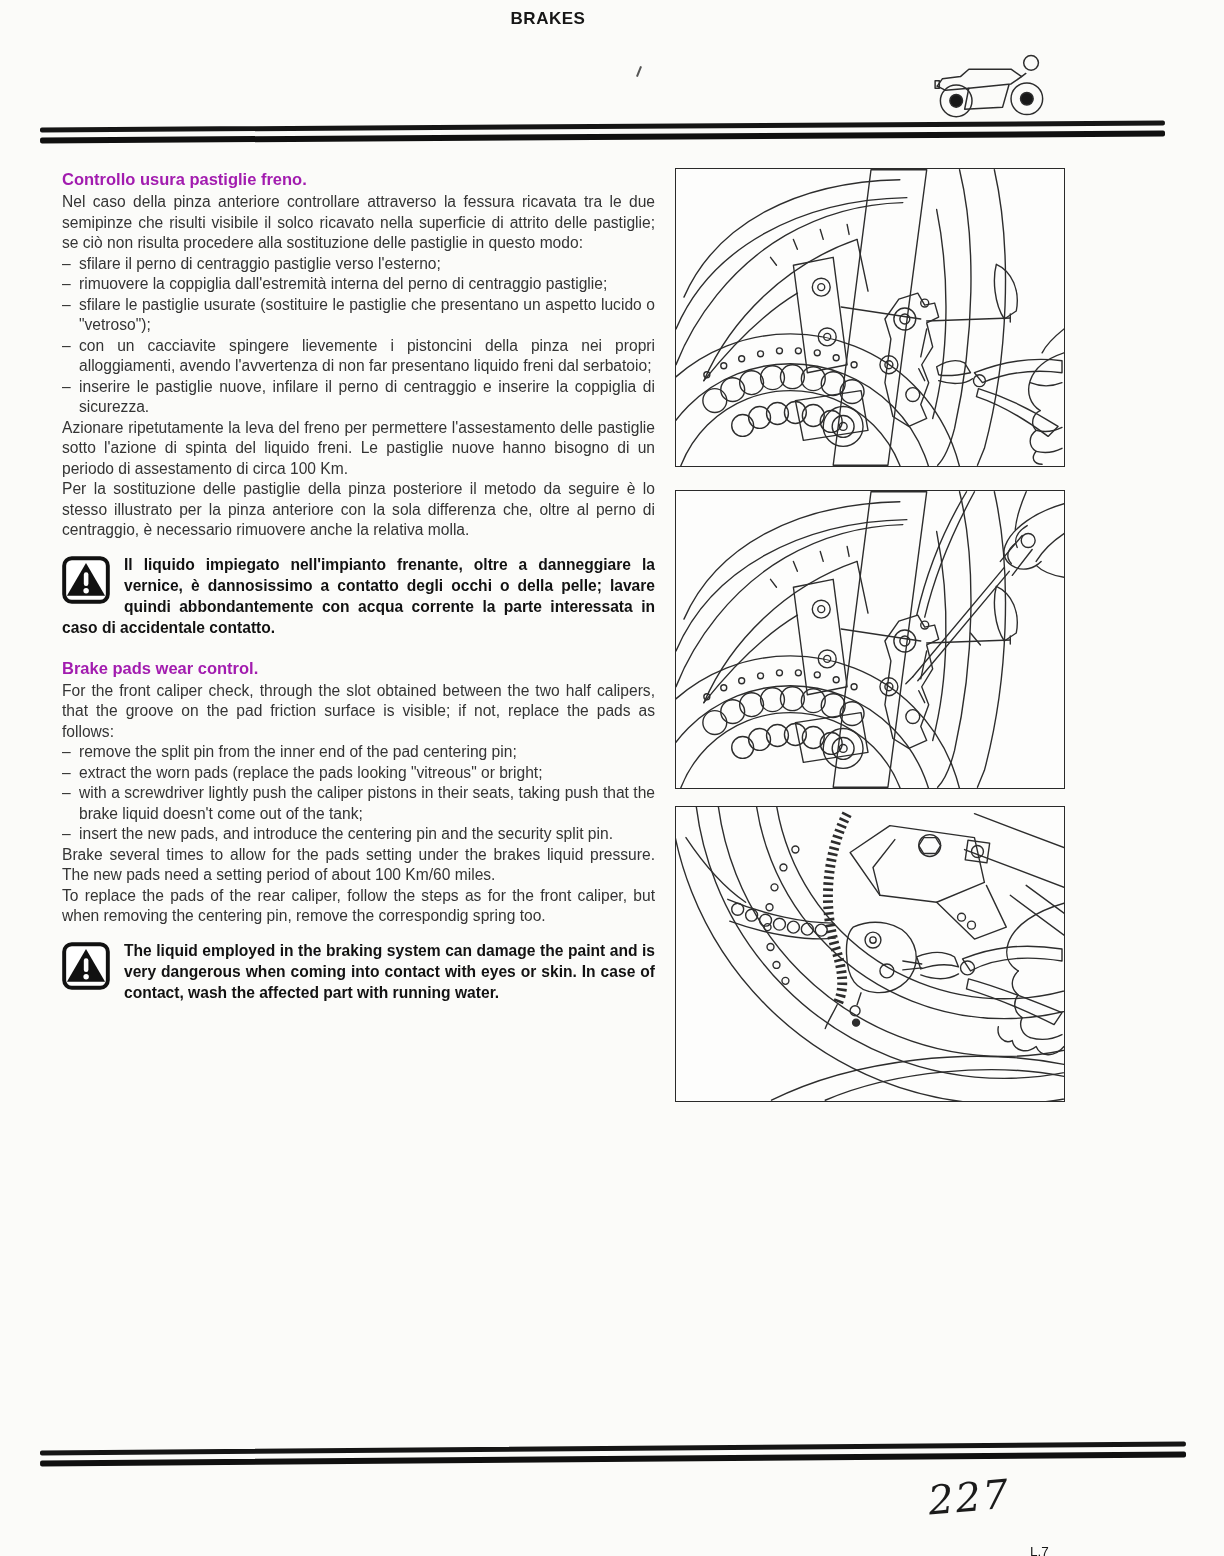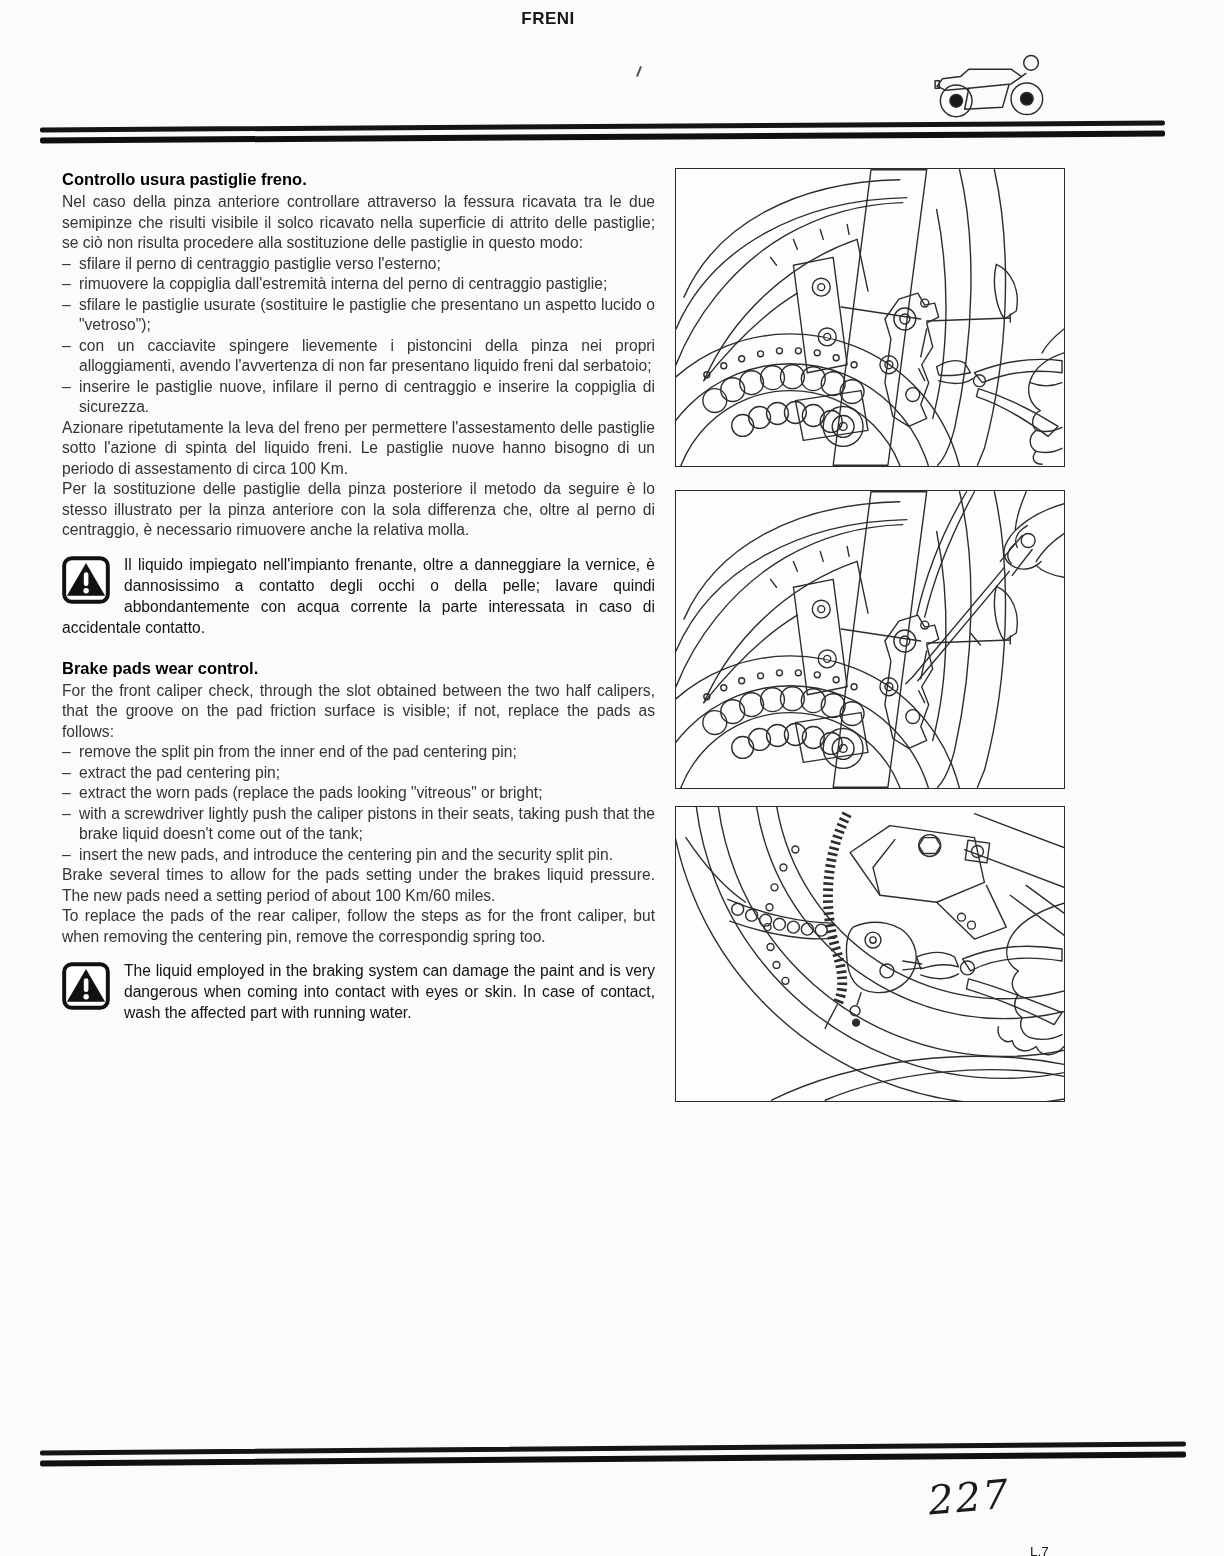--- a/index.html
+++ b/index.html
@@ -17,26 +17,26 @@
   }
   .moto-icon{position:absolute;left:933px;top:46px;width:116px;height:58px;}
   .speck{position:absolute;left:638px;top:66px;width:2px;height:11px;background:#555;transform:rotate(22deg);}
   .rule{position:absolute;left:40px;width:1125px;transform:rotate(-0.35deg);}
   .rule .bar1{height:5px;background:#151515;border-radius:2px;}
   .rule .bar2{height:6px;background:#101010;margin-top:5px;border-radius:2px;}
   .rule-top{top:124px;}
   .rule-bottom{top:1446px;width:1146px;transform:rotate(-0.45deg);}
   
   .textcol{position:absolute;left:62px;top:168px;width:593px;font-size:15.6px;line-height:20.5px;}
-  .sec-heading{font-weight:bold;color:#000000;font-size:16.5px;line-height:22px;margin:0 0 2px 0;}
+  .sec-heading{font-weight:bold;color:#a21caf;font-size:16.5px;line-height:22px;margin:0 0 2px 0;}
   .para{margin:0;text-align:justify;}
   ul.steps{list-style:none;margin:0;padding:0;}
   ul.steps li{position:relative;padding-left:17px;text-align:justify;}
   ul.steps li::before{content:"–";position:absolute;left:0;top:0;}
-  .warning{margin-top:13px;font-weight:normal;color:#121212;text-align:justify;line-height:21px;}
+  .warning{margin-top:13px;font-weight:bold;color:#121212;text-align:justify;line-height:21px;}
   .warning .w-icon{float:left;width:48px;height:46px;margin:2px 14px 2px 0;}
   .section-en{margin-top:19px;}
   
   .figure{position:absolute;left:675px;width:388px;background:#fdfdfc;border:1.7px solid #2a2a2a;}
   .fig1{top:168px;height:297px;}
   .fig2{top:490px;height:297px;}
   .fig3{top:806px;height:294px;}
   .figure svg{display:block;width:100%;height:100%;}
   
   .page-num{
@@ -124,21 +124,21 @@
         <path d="M 244,200 L 250,212"></path>
 
       <path d="M 252,152 L 336,149"></path>
         <path d="M 336,145 L 336,153"></path>
       <path d="M 166,138 L 246,150"></path>
     </g>
   </defs>
 </svg>
 
 <div class="hdr-title">
-  <div>FRENI</div>
+  <div>BRAKES</div>
 </div>
 
 <div class="moto-icon">
   <svg viewBox="0 0 110 72">
     <g class="ln" stroke-width="2">
       <circle cx="22" cy="52" r="15"></circle>
         <circle cx="22" cy="52" r="6" fill="#181818"></circle>
       <circle cx="89" cy="50" r="15"></circle>
         <circle cx="89" cy="50" r="6" fill="#181818"></circle>
       <circle cx="93" cy="16" r="7"></circle>
@@ -182,21 +182,20 @@
       </span>
       <span>Il liquido impiegato nell'impianto frenante, oltre a danneggiare la vernice, è dannosissimo a contatto degli occhi o della pelle; lavare quindi abbondantemente con acqua corrente la parte interessata in caso di accidentale contatto.</span>
     </div>
   </div>
 
   <div class="section-en">
     <p class="sec-heading">Brake pads wear control.</p>
     <p class="para">For the front caliper check, through the slot obtained between the two half calipers, that the groove on the pad friction surface is visible; if not, replace the pads as follows:</p>
     <ul class="steps">
       <li>remove the split pin from the inner end of the pad centering pin;</li>
-      <li>extract the pad centering pin;</li>
       <li>extract the worn pads (replace the pads looking "vitreous" or bright;</li>
       <li>with a screwdriver lightly push the caliper pistons in their seats, taking push that the brake liquid doesn't come out of the tank;</li>
       <li>insert the new pads, and introduce the centering pin and the security split pin.</li>
     </ul>
     <p class="para">Brake several times to allow for the pads setting under the brakes liquid pressure. The new pads need a setting period of about 100 Km/60 miles.</p>
     <p class="para">To replace the pads of the rear caliper, follow the steps as for the front caliper, but when removing the centering pin, remove the correspondig spring too.</p>
 
     <div class="warning">
       <span class="w-icon">
         <svg viewBox="0 0 44 44">

